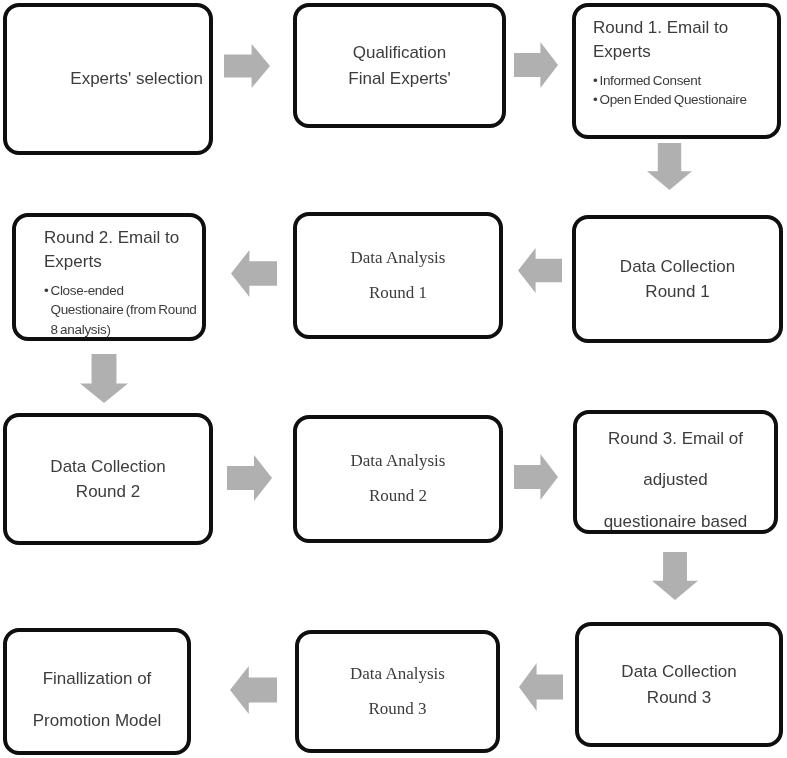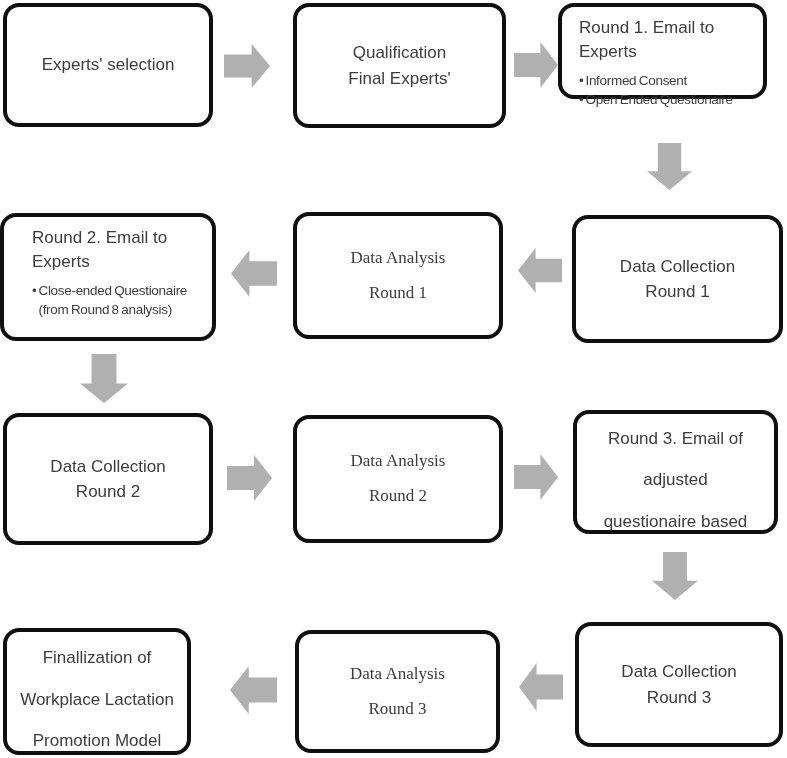--- a/index.html
+++ b/index.html
@@ -45,34 +45,34 @@
   .arrow { position: absolute; background: var(--arrow, #b0b0b0); }
   .arrow.right { clip-path: polygon(0% 24%, 60% 24%, 60% 0%, 100% 50%, 60% 100%, 60% 76%, 0% 76%); }
   .arrow.left  { clip-path: polygon(100% 24%, 40% 24%, 40% 0%, 0% 50%, 40% 100%, 40% 76%, 100% 76%); }
   .arrow.down  { clip-path: polygon(24% 0%, 76% 0%, 76% 60%, 100% 60%, 50% 100%, 0% 60%, 24% 60%); }
 </style>
 </head>
 <body>
 
 <div class="stage">
 
-  <div class="box center" style="left:3px; top:3px; width:210px; height:124px;">
+  <div class="box center" style="left:3px; top:3px; width:210px; height:152px;align-items:flex-end;">
     <div class="ln">Experts' selection</div>
   </div>
 
   <div class="arrow right" style="left:224px; top:44px; width:46px; height:44px;"></div>
 
   <div class="box center" style="left:293px; top:3px; width:213px; height:125px;">
     <div class="ln">Qualification</div>
     <div class="ln">Final Experts'</div>
   </div>
 
   <div class="arrow right" style="left:514px; top:42px; width:44px; height:46px;"></div>
 
-  <div class="box left-list" style="left:558px; top:3px; width:209px; height:96px;">
+  <div class="box left-list" style="left:572px; top:3px; width:209px; height:136px;">
     <div class="box-title">
       <div class="ln">Round 1. Email to</div>
       <div class="ln">Experts</div>
     </div>
     <ul class="bullets">
       <li class="bullet-item">
         <span class="bullet-glyph">•</span>
         <span class="bullet-text">Informed Consent</span>
       </li>
       <li class="bullet-item">
@@ -91,21 +91,21 @@
 
   <div class="arrow left" style="left:518px; top:248px; width:44px; height:45px;"></div>
 
   <div class="box center analysis" style="left:293px; top:212px; width:210px; height:127px;">
     <div class="ln">Data Analysis</div>
     <div class="ln">Round 1</div>
   </div>
 
   <div class="arrow left" style="left:231px; top:250px; width:46px; height:47px;"></div>
 
-  <div class="box left-list" style="left:0; top:213px; width:216px; height:128px;padding-left:28px;">
+  <div class="box left-list" style="left:12px; top:213px; width:194px; height:128px;padding-left:28px;">
     <div class="box-title">
       <div class="ln">Round 2. Email to</div>
       <div class="ln">Experts</div>
     </div>
     <ul class="bullets">
       <li class="bullet-item">
         <span class="bullet-glyph">•</span>
         <span class="bullet-text">Close-ended Questionaire (from Round 8 analysis)</span>
       </li>
     </ul>
@@ -144,17 +144,16 @@
 
   <div class="box center analysis" style="left:295px; top:630px; width:205px; height:123px;">
     <div class="ln">Data Analysis</div>
     <div class="ln">Round 3</div>
   </div>
 
   <div class="arrow left" style="left:230px; top:666px; width:47px; height:48px;"></div>
 
   <div class="box center wrap3" style="left:3px; top:628px; width:188px; height:127px;">
     <div class="ln">Finallization of</div>
-    <div class="ln">Workplace Lactation</div>
     <div class="ln">Promotion Model</div>
   </div>
 
 </div>
 
 </body></html>

